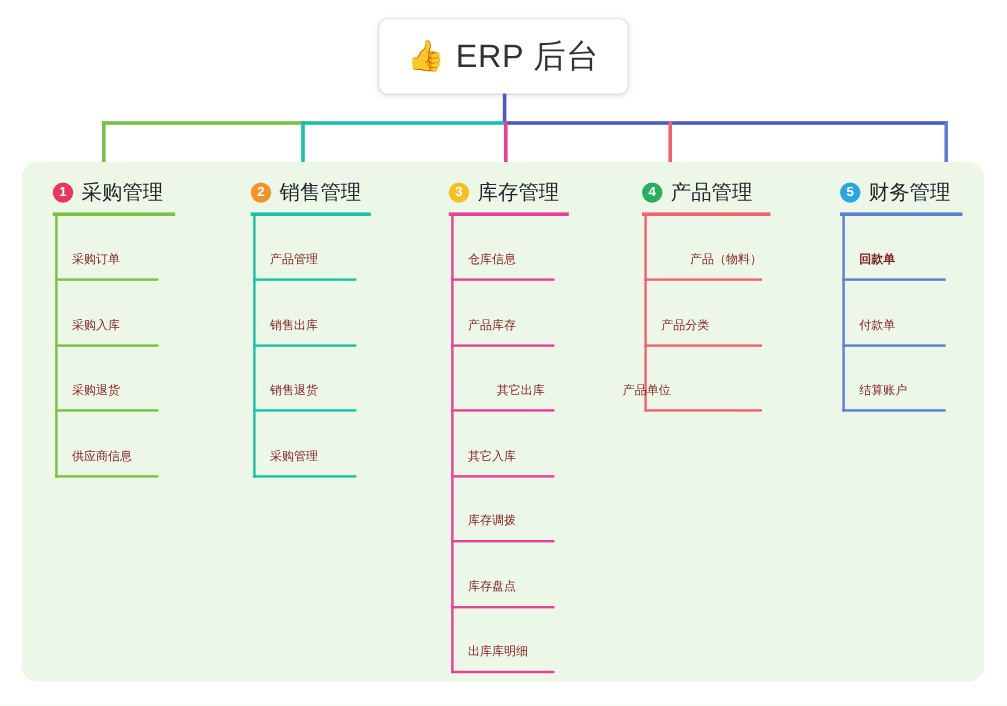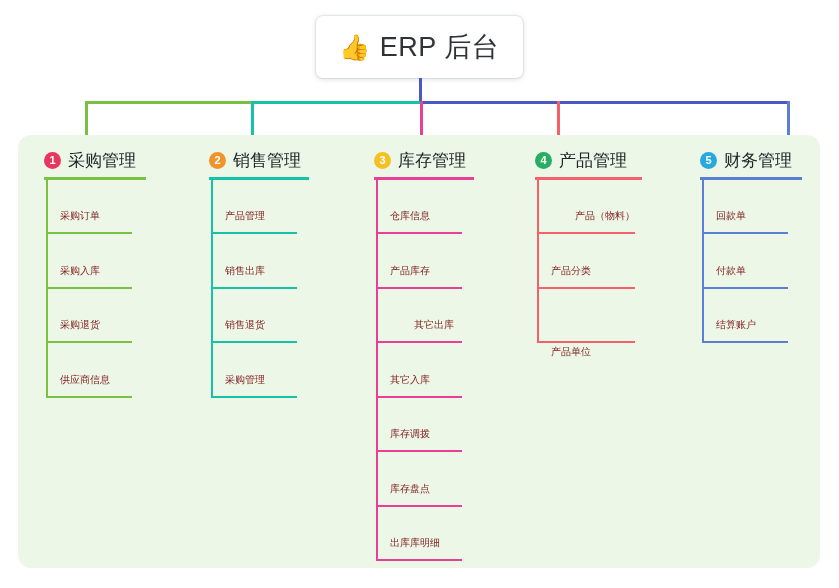--- a/index.html
+++ b/index.html
@@ -136,29 +136,29 @@
       <div class="col-head" style="left: 535px; top: 149px;">
         <span class="badge" style="background: rgb(39, 174, 96);">4</span>
         <span class="col-title">产品管理</span>
       </div>
       <div class="line" style="left: 535px; top: 177px; width: 107px; height: 3px; background: rgb(244, 97, 106);"></div>
       <div class="line" style="left: 537px; top: 180px; width: 2px; height: 163px; background: rgb(244, 97, 106);"></div>
       <div class="leaf" style="left: 551px; top: 209px; margin-left: 24px;">产品（物料）</div>
       <div class="line" style="left: 537px; top: 232px; width: 98px; height: 2px; background: rgb(244, 97, 106);"></div>
       <div class="leaf" style="left: 551px; top: 263.5px; text-align: center;">产品分类</div>
       <div class="line" style="left: 537px; top: 286.5px; width: 98px; height: 2px; background: rgb(244, 97, 106);"></div>
-      <div class="leaf" style="left: 551px; top: 318px; margin-top: 27px;">产品单位</div>
+      <div class="leaf" style="left: 519px; top: 318px;">产品单位</div>
       <div class="line" style="left: 537px; top: 341px; width: 98px; height: 2px; background: rgb(244, 97, 106);"></div>
       <div class="col-head" style="left: 700px; top: 149px;">
         <span class="badge" style="background: rgb(41, 168, 224);">5</span>
         <span class="col-title">财务管理</span>
       </div>
       <div class="line" style="left: 700px; top: 177px; width: 102px; height: 3px; background: rgb(90, 127, 212);"></div>
       <div class="line" style="left: 702px; top: 180px; width: 2px; height: 163px; background: rgb(90, 127, 212);"></div>
-      <div class="leaf" style="left: 716px; top: 209px;">回款单</div>
+      <div class="leaf" style="left: 716px; top: 209px; font-weight: bold;">回款单</div>
       <div class="line" style="left: 702px; top: 232px; width: 86px; height: 2px; background: rgb(90, 127, 212);"></div>
       <div class="leaf" style="left: 716px; top: 263.5px;">付款单</div>
       <div class="line" style="left: 702px; top: 286.5px; width: 86px; height: 2px; background: rgb(90, 127, 212);"></div>
       <div class="leaf" style="left: 716px; top: 318px; text-align: center;">结算账户</div>
       <div class="line" style="left: 702px; top: 341px; width: 86px; height: 2px; background: rgb(90, 127, 212);"></div>
     </div>
 
 </div>
 
 </body></html>

